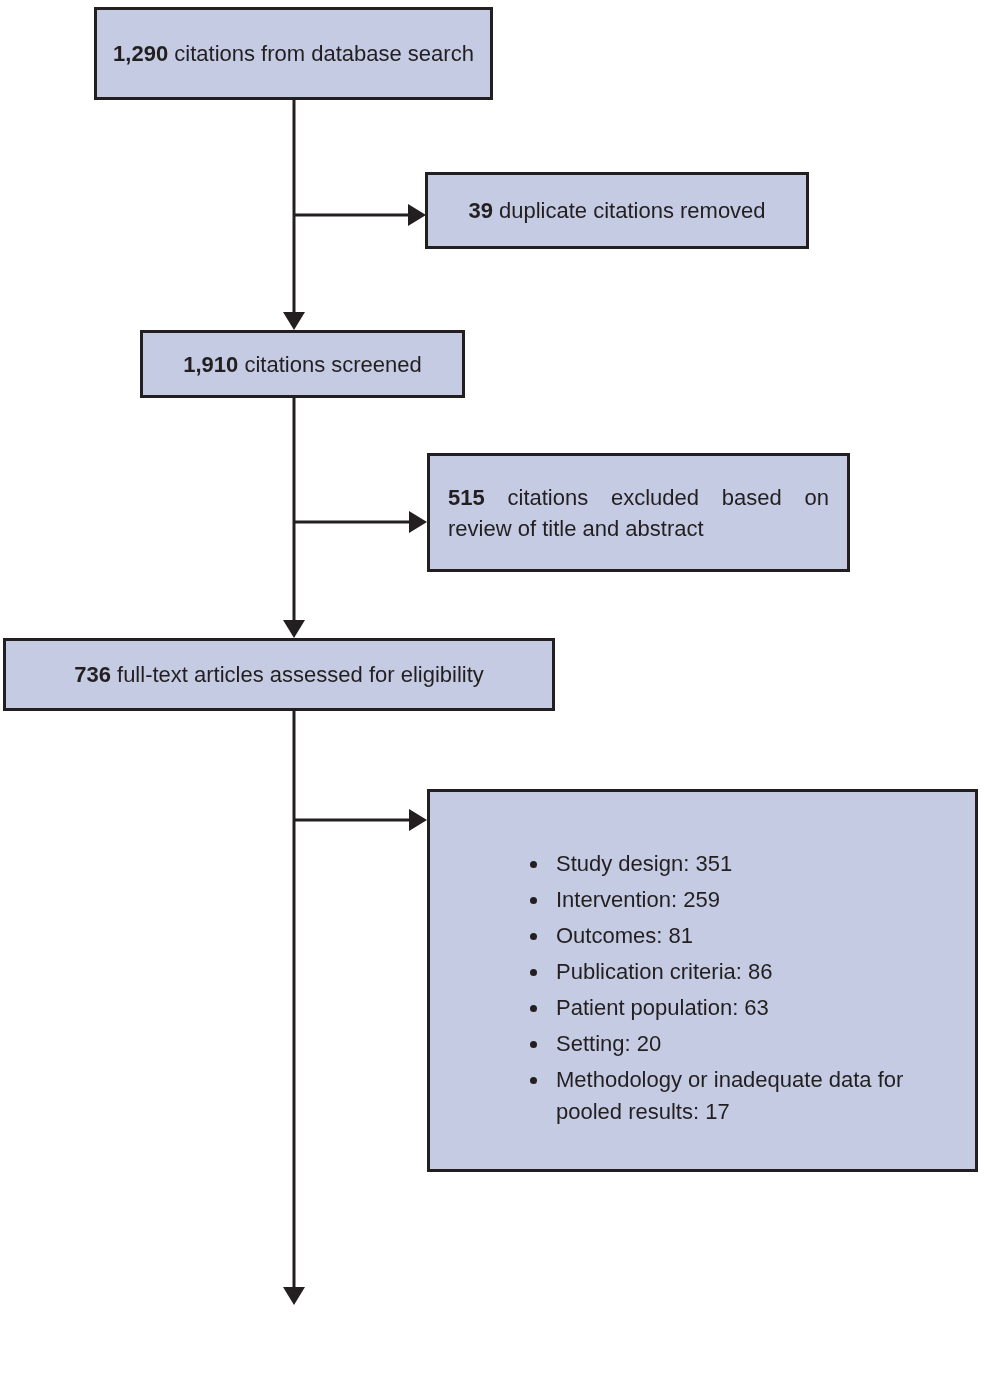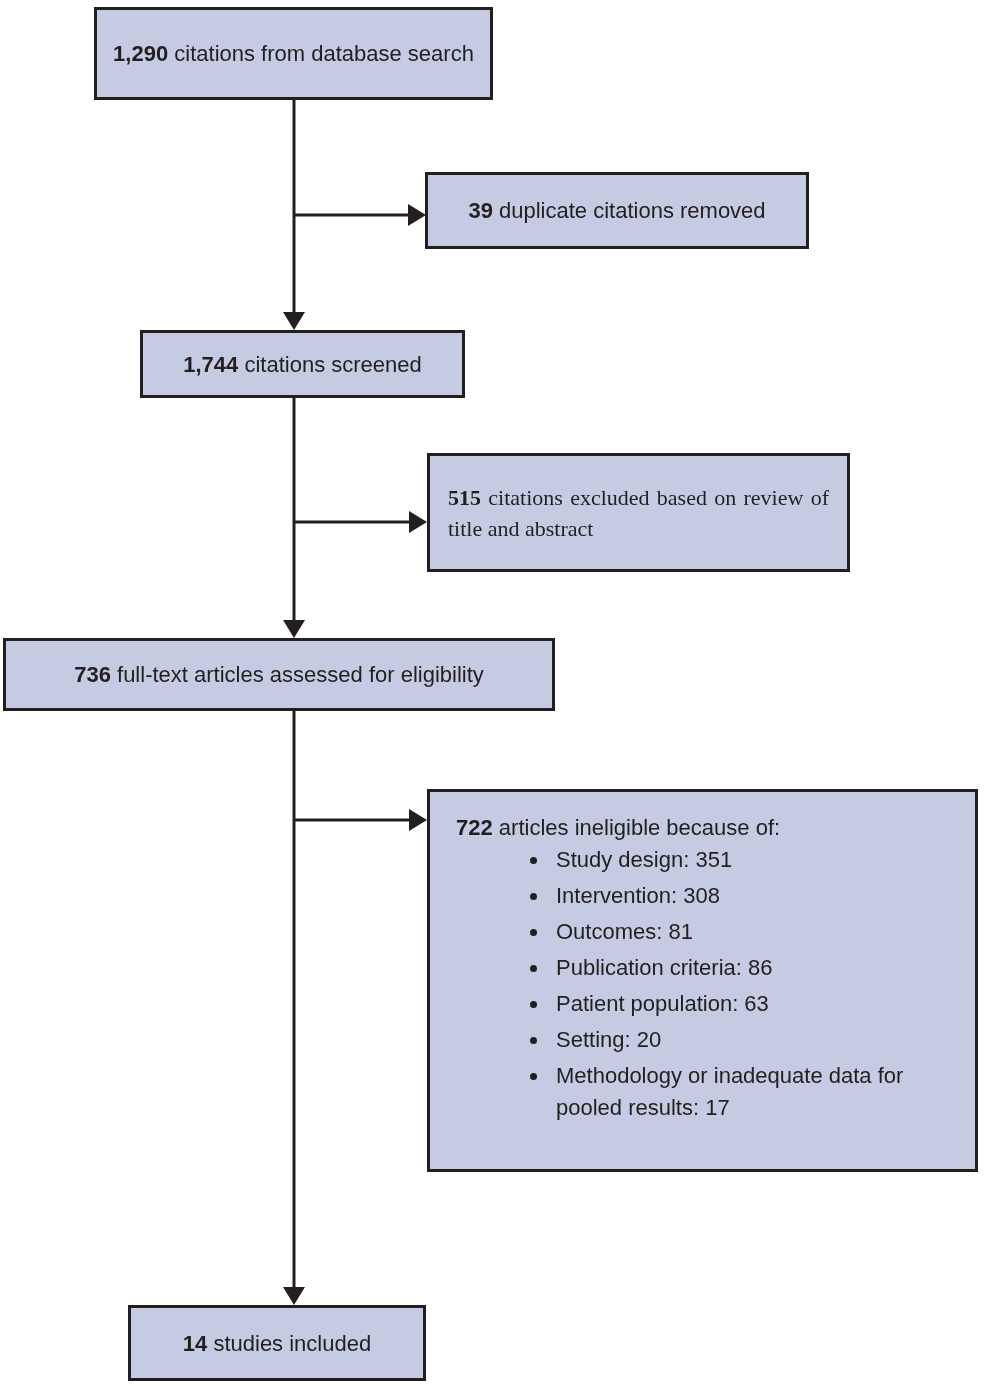--- a/index.html
+++ b/index.html
@@ -39,29 +39,30 @@
     align-items: center;
     justify-content: center;
   }
   .box .num { font-weight: bold; }
   .box-text { width: 100%; }
   .center .box-text { text-align: center; }
   .box1 { left: 94px;  top: 7px;    width: 399px; height: 93px;  padding: 0 12px; }
   .box2 { left: 425px; top: 172px;  width: 384px; height: 77px;  padding: 0 18px; }
   .box3 { left: 140px; top: 330px;  width: 325px; height: 68px;  padding: 0 12px; }
   .box4 { left: 427px; top: 453px;  width: 423px; height: 119px; padding: 0 18px; }
-  .box4 .box-text { text-align: justify; font-family: Liberation Serif, serif; }
+  .box4 .box-text { text-align: justify; }
   .box5 { left: 3px;   top: 638px;  width: 552px; height: 73px;  padding: 16px 8px; }
   .box6 {
     left: 427px; top: 789px; width: 551px; height: 383px;
     padding: 20px 24px 0 26px;
     display: block;
     line-height: 32px;
   }
   .box6 ul {
+    margin-top: 36px;
     padding-left: 94px;
     list-style: disc;
   }
   .box6 li { padding-left: 6px; margin-bottom: 4px; line-height: 32px; }
   .box7 { left: 128px; top: 1305px; width: 298px; height: 76px; padding: 0 10px; }
 </style>
 </head>
 <body>
 
 <div class="canvas">
@@ -101,41 +102,37 @@
 
   <div class="box box1 center">
     <p class="box-text"><b class="num">1,290</b> <span>citations from database search</span></p>
   </div>
 
   <div class="box box2 center">
     <p class="box-text"><b class="num">39</b> <span>duplicate citations removed</span></p>
   </div>
 
   <div class="box box3 center">
-    <p class="box-text"><b class="num">1,744</b> <span>citations screened</span></p>
+    <p class="box-text"><b class="num">1,910</b> <span>citations screened</span></p>
   </div>
 
   <div class="box box4">
     <p class="box-text"><b class="num">515</b> <span>citations excluded based on review of title and abstract</span></p>
   </div>
 
   <div class="box box5 center">
     <p class="box-text"><b class="num">736</b> <span>full-text articles assessed for eligibility</span></p>
   </div>
 
   <div class="box box6">
-    <p class="box-text"><b class="num">722</b> <span>articles ineligible because of:</span></p>
     <ul>
         <li>Study design: 351</li>
-        <li>Intervention: 308</li>
+        <li>Intervention: 259</li>
         <li>Outcomes: 81</li>
         <li>Publication criteria: 86</li>
         <li>Patient population: 63</li>
         <li>Setting: 20</li>
         <li>Methodology or inadequate data for pooled results: 17</li>
       </ul>
   </div>
 
-  <div class="box box7 center">
-    <p class="box-text"><b class="num">14</b> <span>studies included</span></p>
-  </div>
 
 </div>
 
 </body></html>

